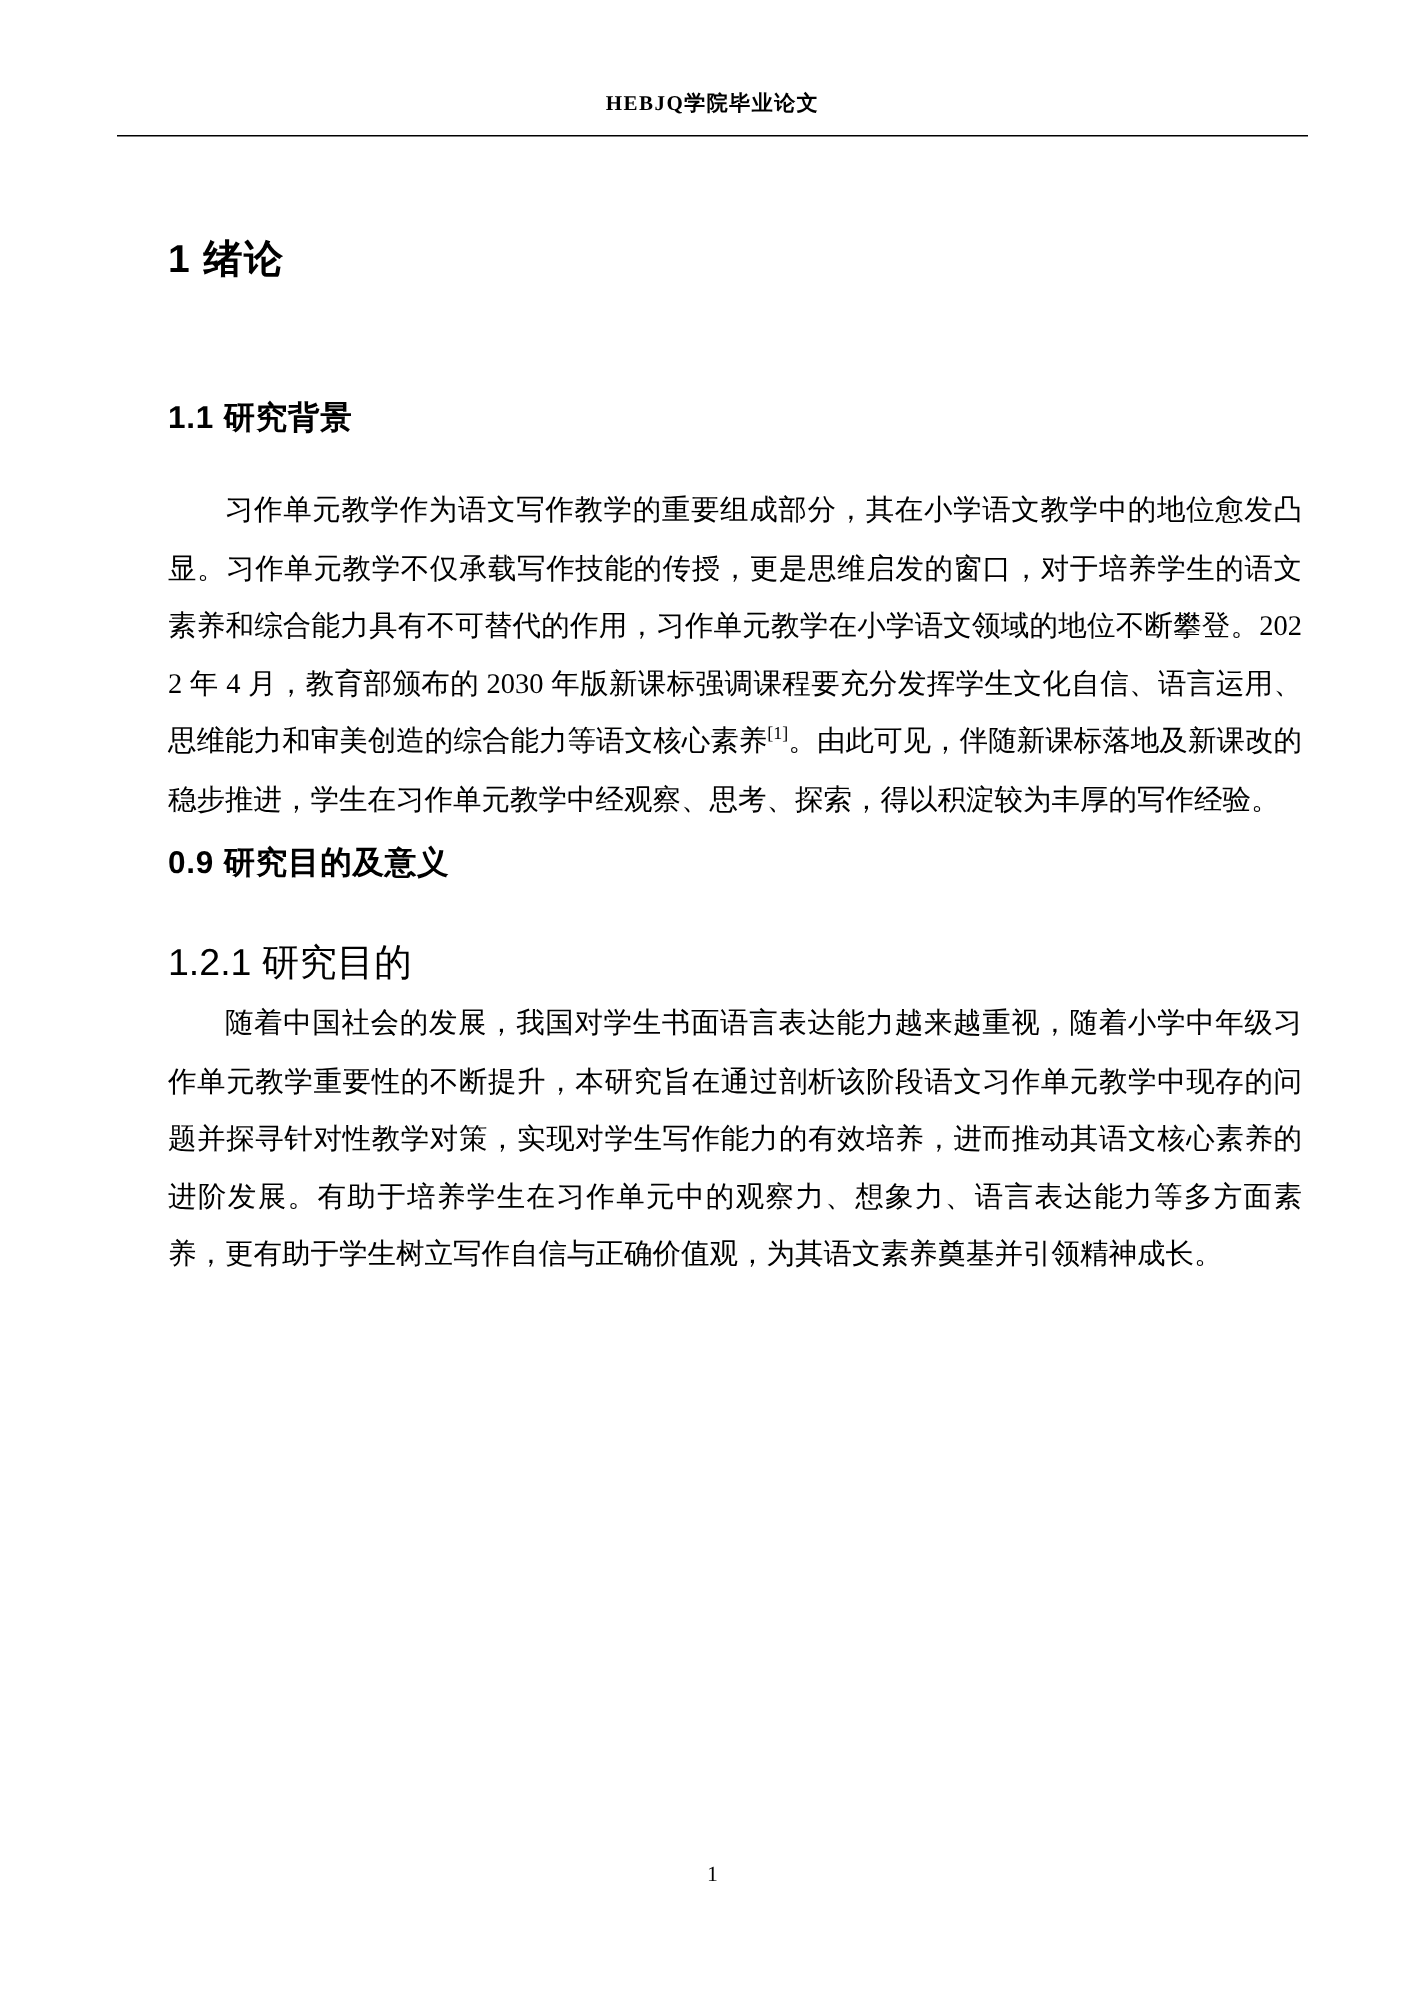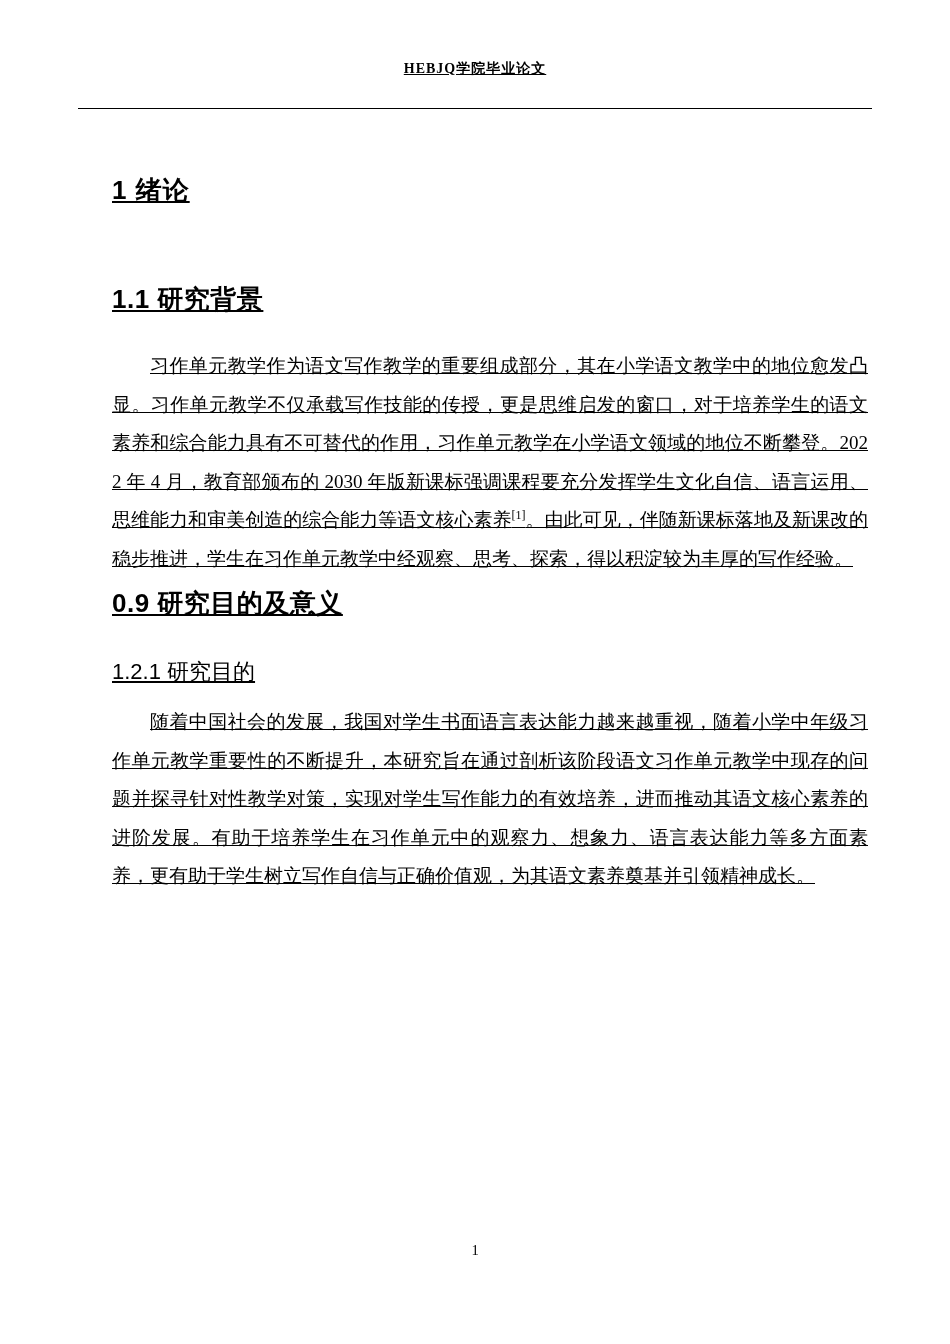--- a/index.html
+++ b/index.html
@@ -9,64 +9,62 @@
       height: 1344px;
       position: relative;
       overflow: hidden;
       color: #000000;
       font-family: "Liberation Serif", "DejaVu Serif", serif;
     }
     .header-wrap {
       margin: 60px 78px 0 78px;
       text-align: center;
       border-bottom: 1px solid #000000;
-      padding-bottom: 30px;
-      text-decoration: underline;
+      padding-bottom: 12px;
     }
     .header-title {
       font-size: 14px;
       font-weight: bold;
       letter-spacing: 1px;
     }
     .content {
       margin: 0 82px 0 112px;
-      text-decoration: underline;
     }
     .chapter-title {
       margin-top: 64px;
       font-family: "Liberation Sans", "DejaVu Sans", sans-serif;
       font-size: 26px;
       font-weight: bold;
       letter-spacing: 1px;
     }
     .section-title {
       margin-top: 74px;
       font-family: "Liberation Sans", "DejaVu Sans", sans-serif;
-      font-size: 26px;
+      font-size: 21px;
       font-weight: bold;
       letter-spacing: 0.5px;
     }
     .section-title.second {
       margin-top: 8px;
     }
     .subsection-title {
       margin-top: 36px;
       font-family: "Liberation Sans", "DejaVu Sans", sans-serif;
-      font-size: 22px;
+      font-size: 25px;
       font-weight: normal;
     }
     .body-para {
       font-size: 19px;
       line-height: 38.5px;
       text-align: justify;
       text-indent: 2em;
       word-break: break-all;
     }
     .body-para.first-after-heading { margin-top: 30px; }
-    .body-para.after-subheading { margin-top: 16px; }
+    .body-para.after-subheading { margin-top: 6px; }
     sup.footnote-ref {
       font-size: 12px;
       vertical-align: super;
       line-height: 0;
     }
     .page-footer {
       position: absolute;
       left: 0;
       right: 0;
       top: 1242px;

